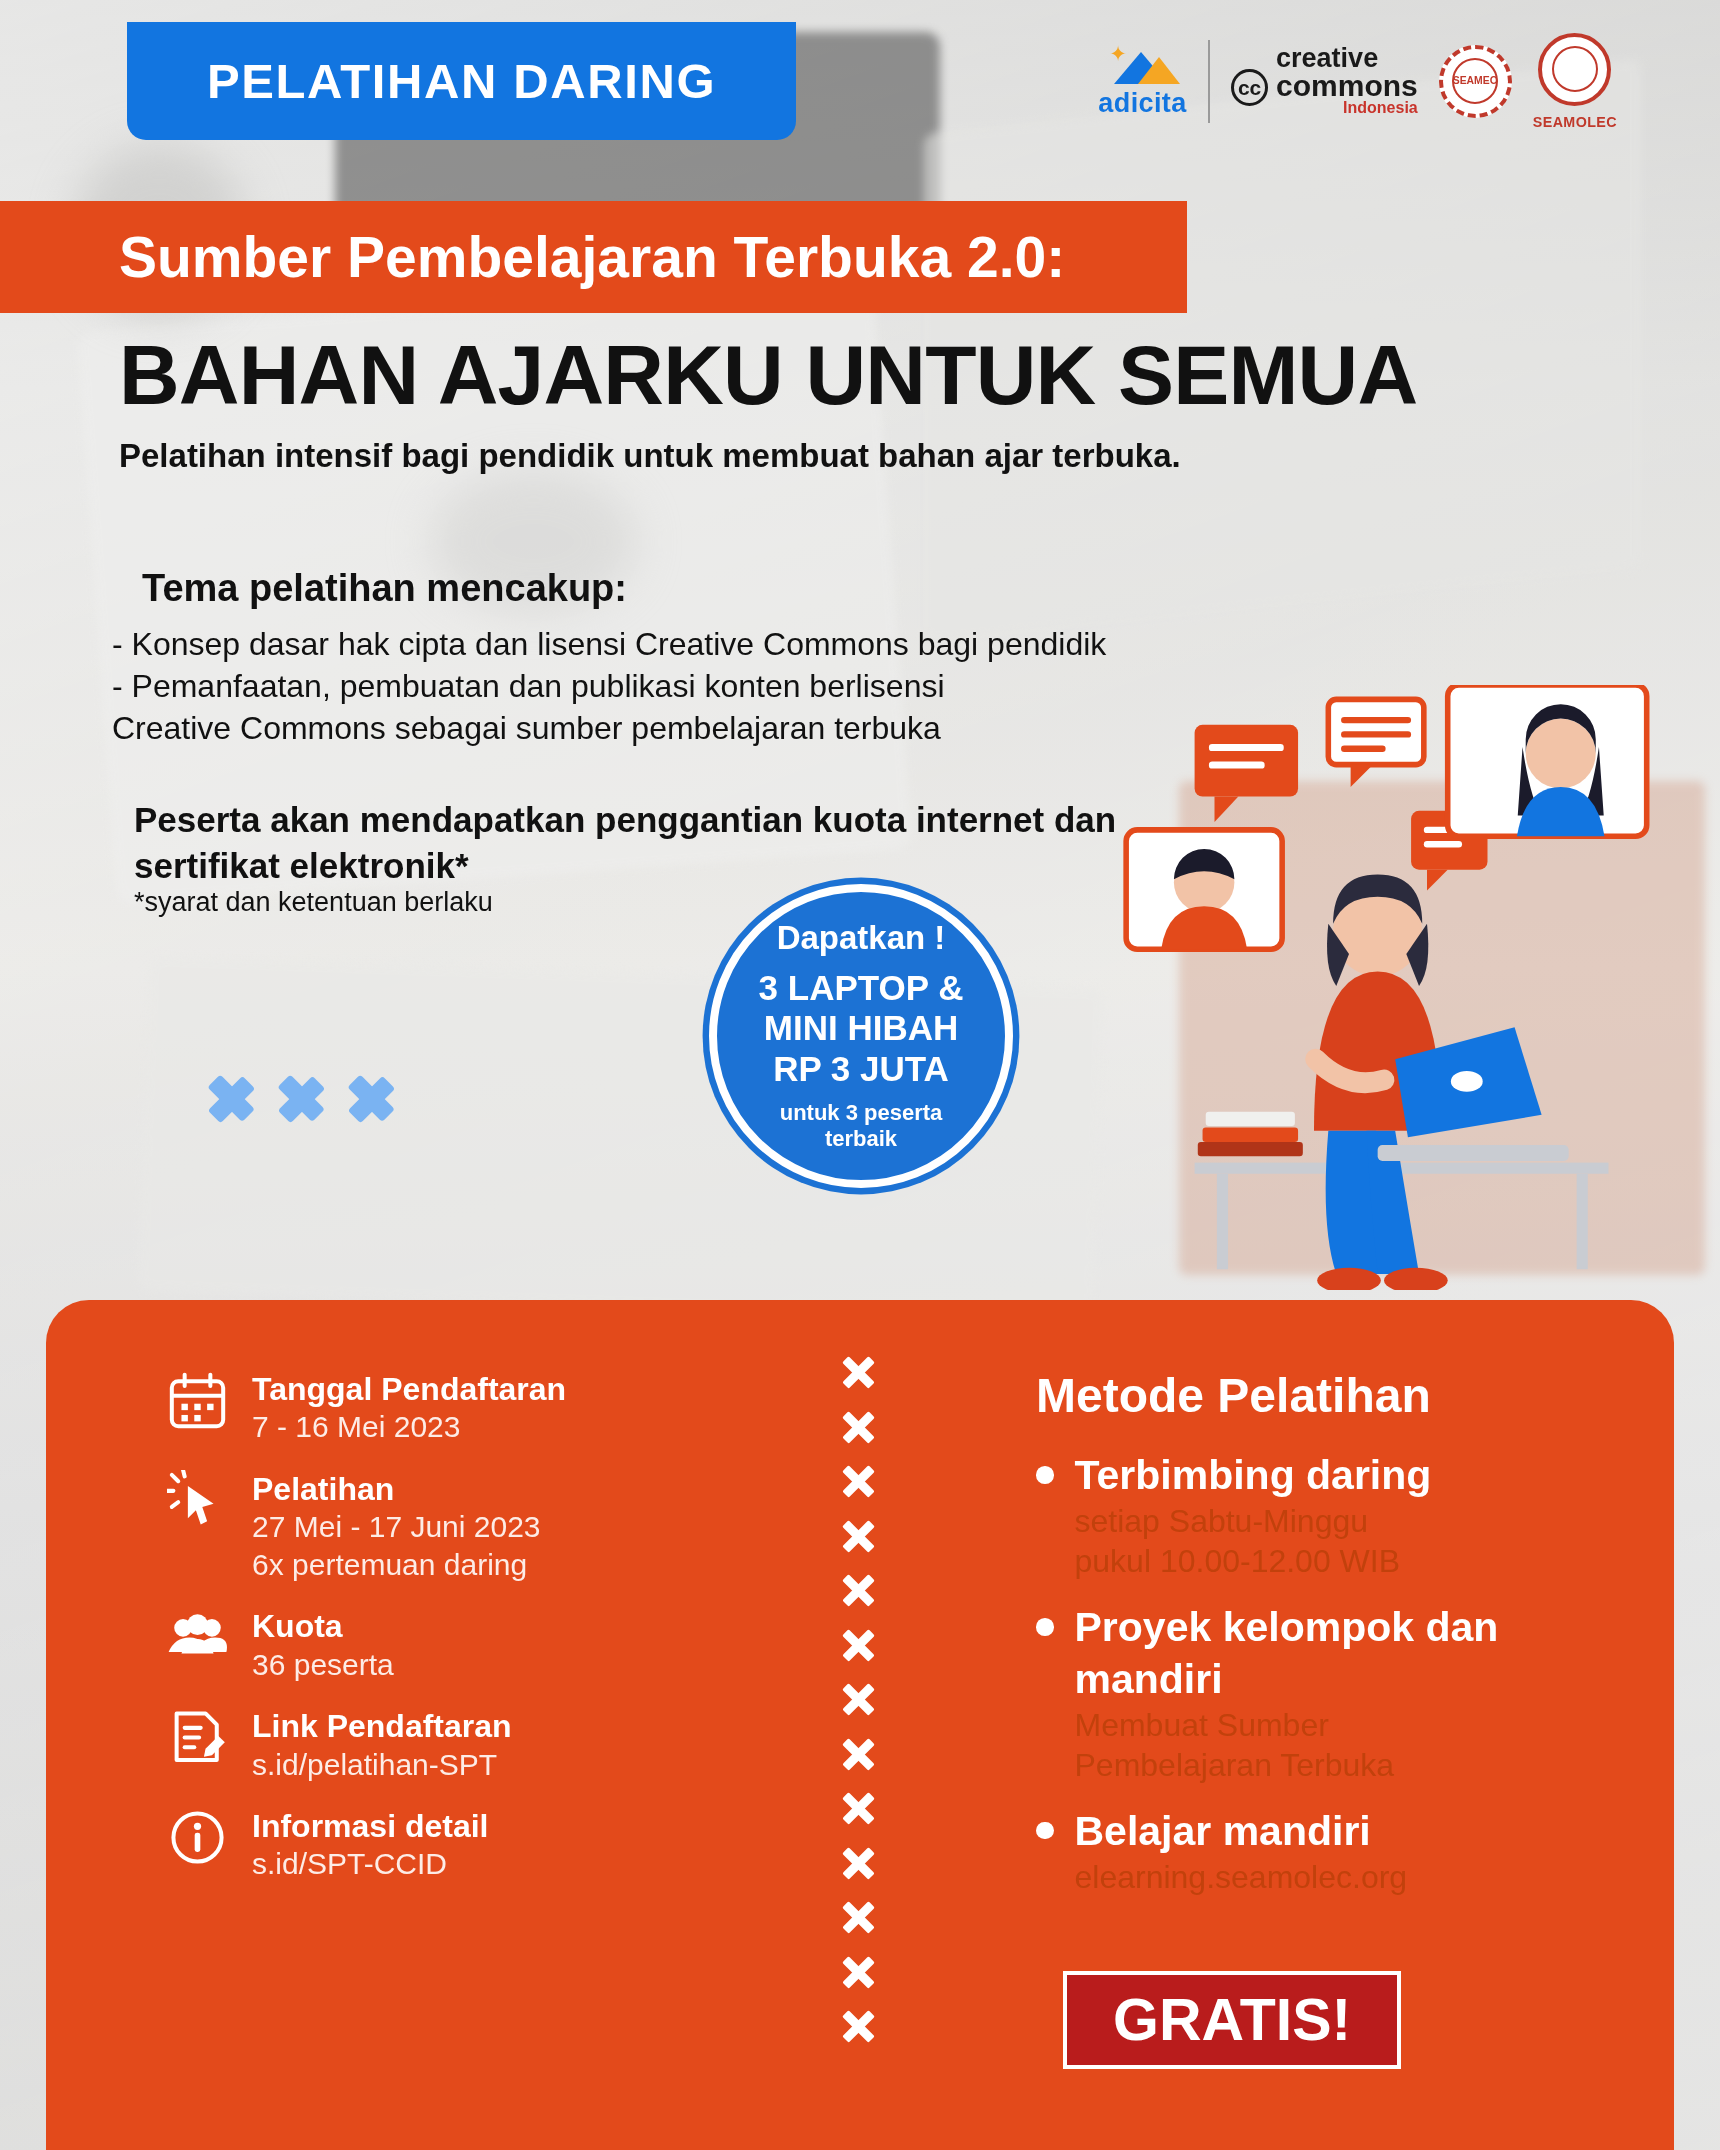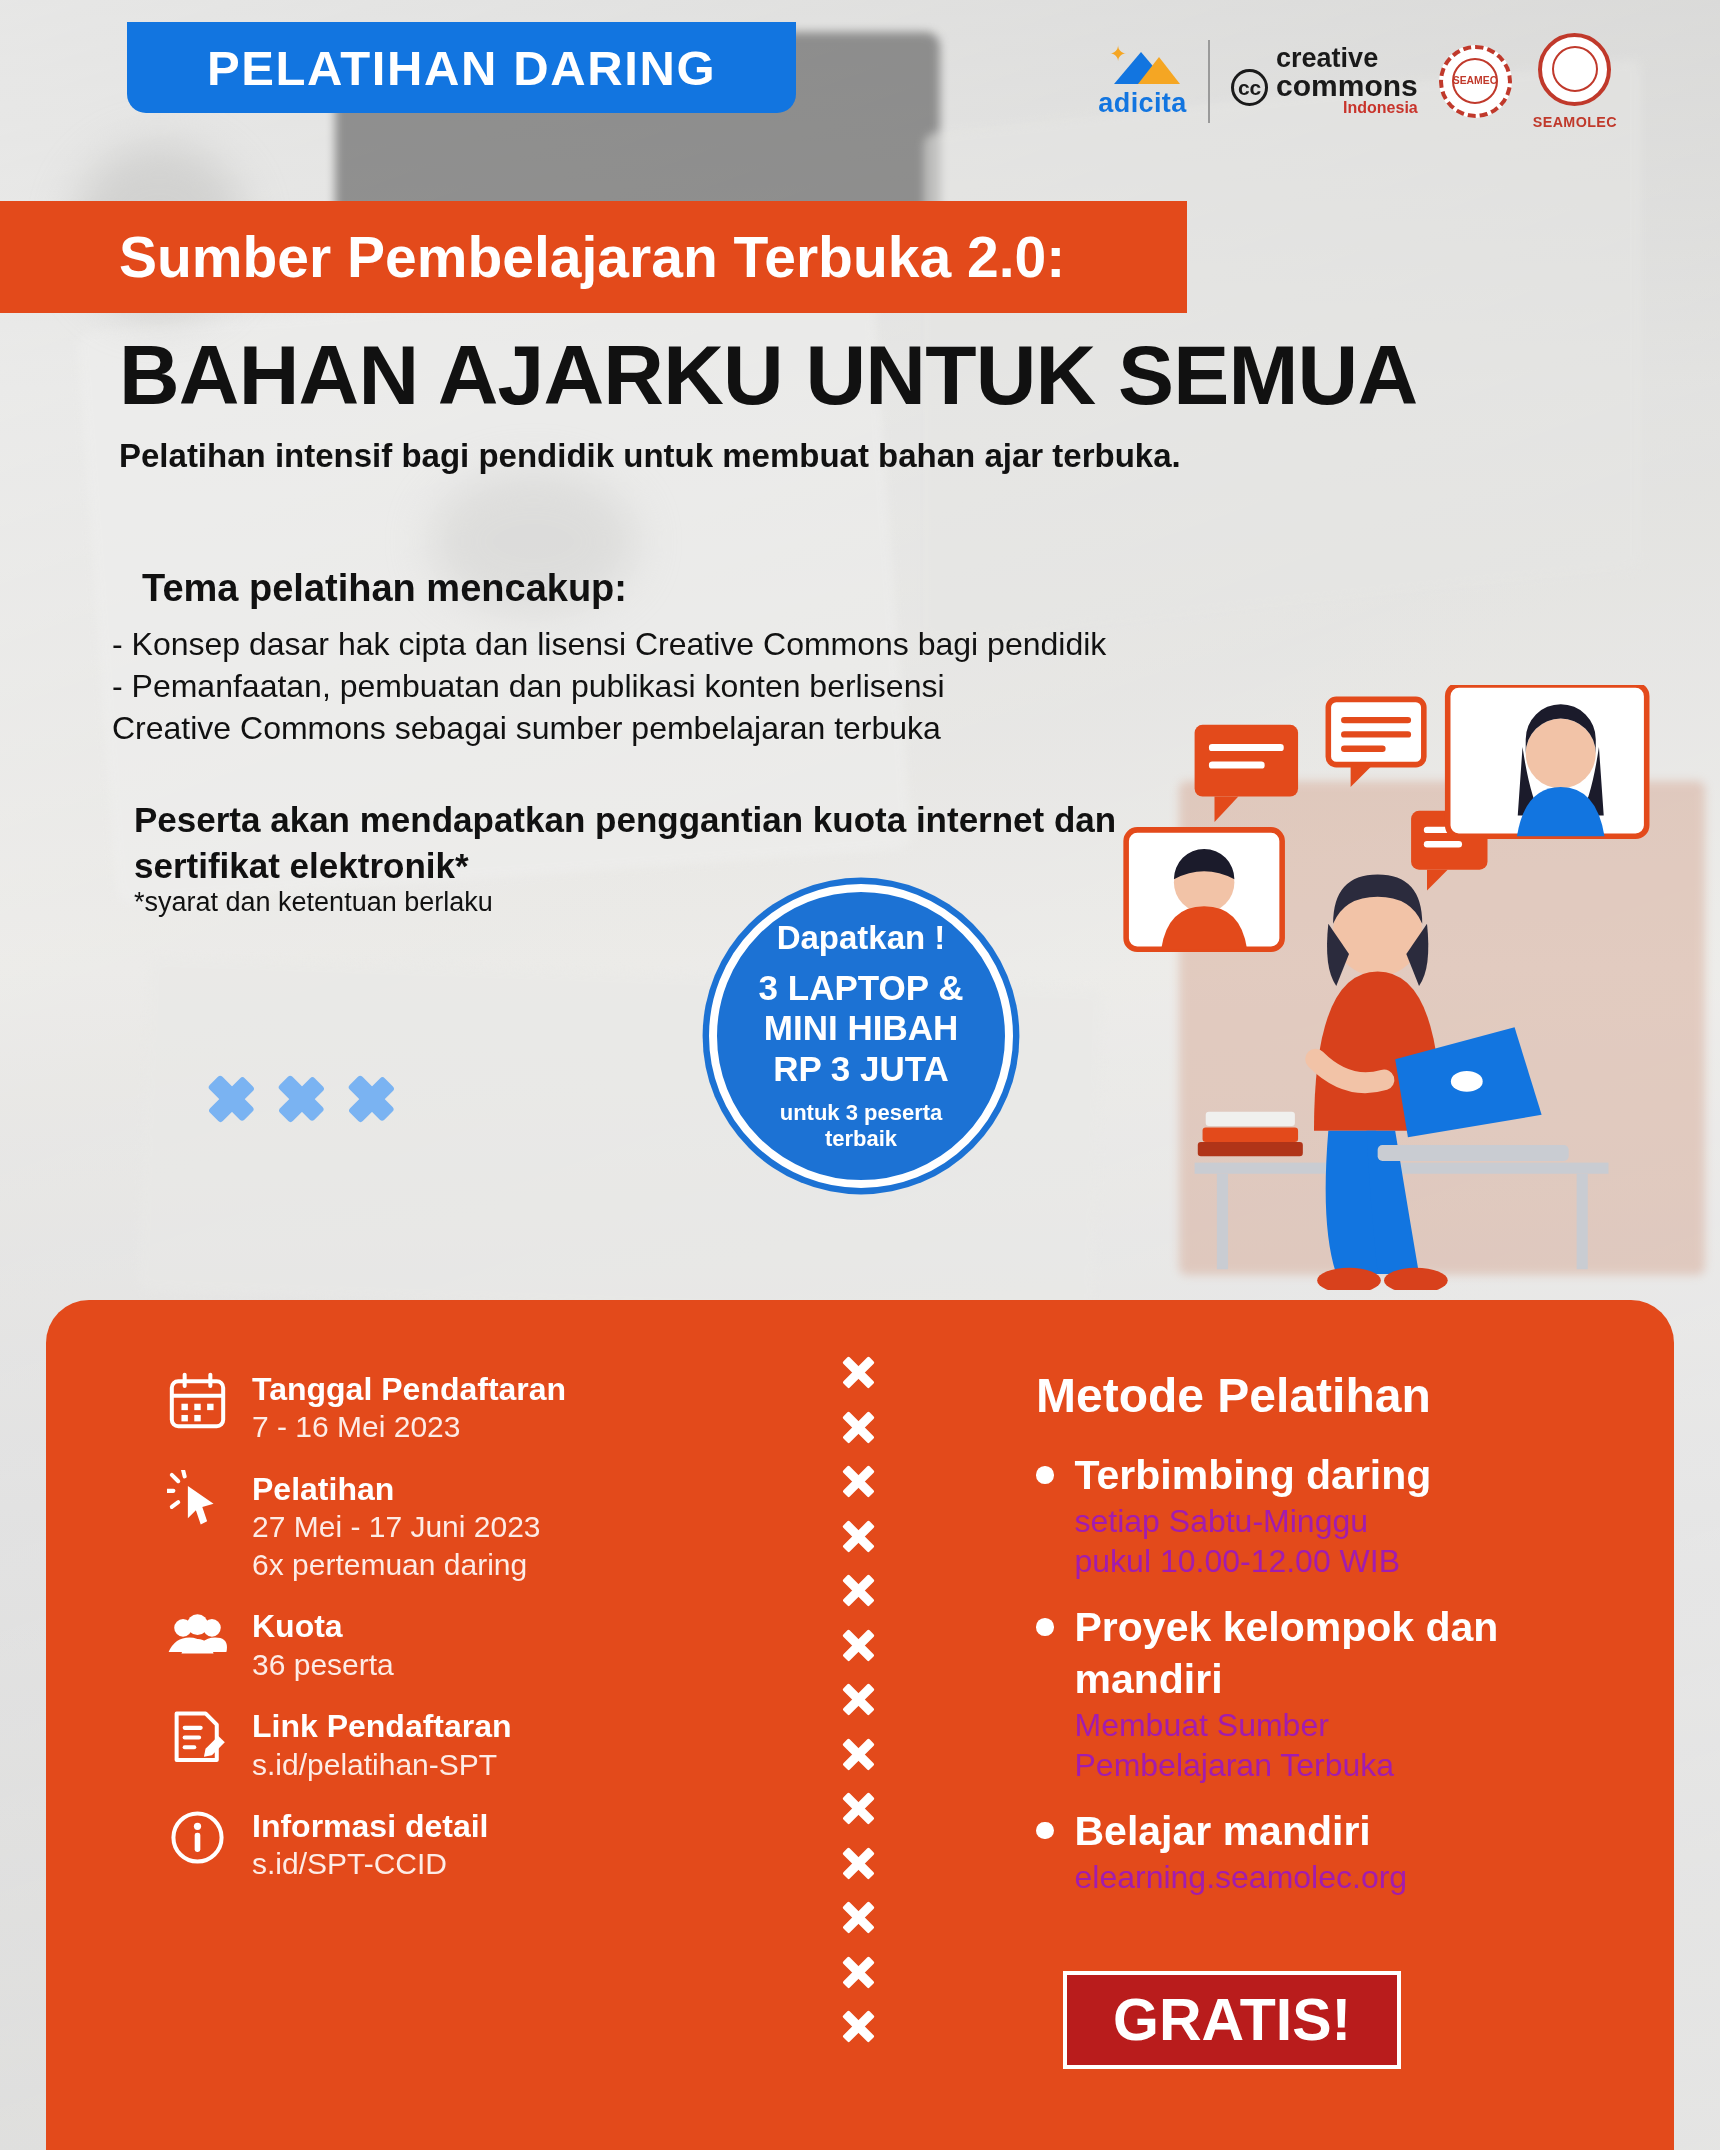--- a/index.html
+++ b/index.html
@@ -24,21 +24,21 @@
     background:
       linear-gradient(160deg, rgba(255,255,255,0.55) 0%, rgba(255,255,255,0.15) 40%, rgba(255,255,255,0.45) 100%),
       linear-gradient(to bottom, #c9c9c7 0%, #dcdcda 18%, #e8e7e4 45%, #dadada 70%, #cfcfcd 100%);
   }
   .bg-blob { position: absolute; border-radius: 50%; filter: blur(22px); opacity: .5; }
   .bg-rect { position: absolute; filter: blur(4.8px); opacity: .55; }
 
   
   .top-tag {
     position: absolute; left: 127px; top: 22px;
-    width: 669px; height: 91px;
+    width: 669px; height: 118px;
     background: #1275e0;
     border-radius: 0 0 19px 19px;
     display: flex; align-items: center; justify-content: center;
   }
   .top-tag span {
     color: #fff; font-weight: bold; font-size: 49px; letter-spacing: 1.6px;
   }
 
   .logos {
     position: absolute; right: 104px; top: 29px;
@@ -183,21 +183,21 @@
     content: ""; position: absolute; left: 0; top: 14.3px; width: 37px; height: 8.8px; background: #fff; border-radius: 1.6px;
   }
   .xmark::before { transform: rotate(45deg); }
   .xmark::after { transform: rotate(-45deg); }
 
   .panel-right { position: absolute; left: 1036px; top: 1368px; width: 605px; }
   .method-title { font-size: 48px; font-weight: bold; color: #fff; margin-bottom: 27px; }
   .method-row { display: flex; gap: 21px; margin-bottom: 21px; }
   .dot { width: 17.5px; min-width: 17.5px; height: 17.5px; border-radius: 50%; background: #fff; margin-top: 16px; }
   .m-t { font-size: 41px; font-weight: bold; color: #fff; line-height: 1.25; }
-  .m-d { font-size: 32px; color: #a21caf; line-height: 1.25; }
+  .m-d { font-size: 32px; color: #c2410c; line-height: 1.25; }
 
   .gratis {
     position: absolute; left: 1063px; top: 1971px;
     background: #b91c1c; color: #fff;
     border: 4px solid #ffffff;
     padding: 11px 46px;
     font-size: 59px; font-weight: bold;
     display: inline-block;
   }
 

